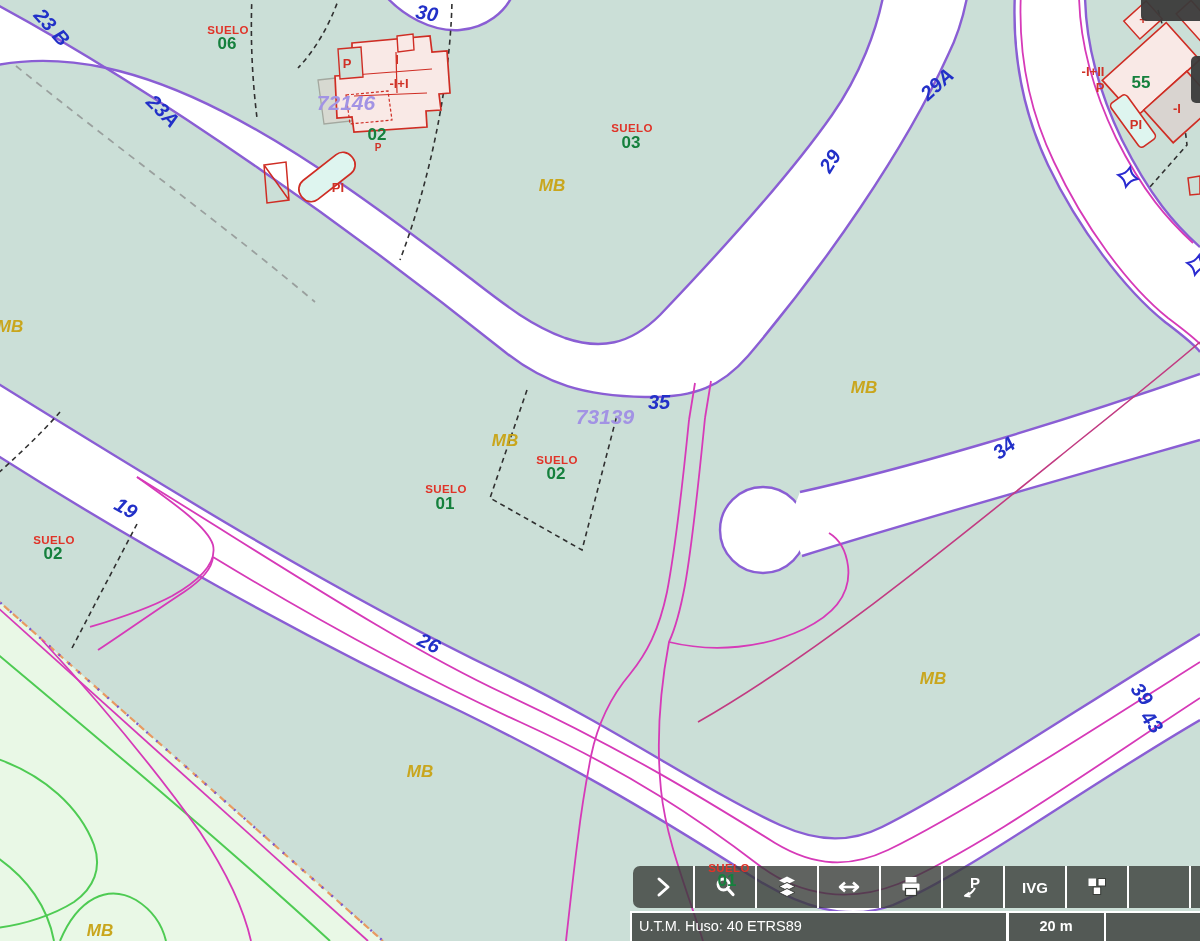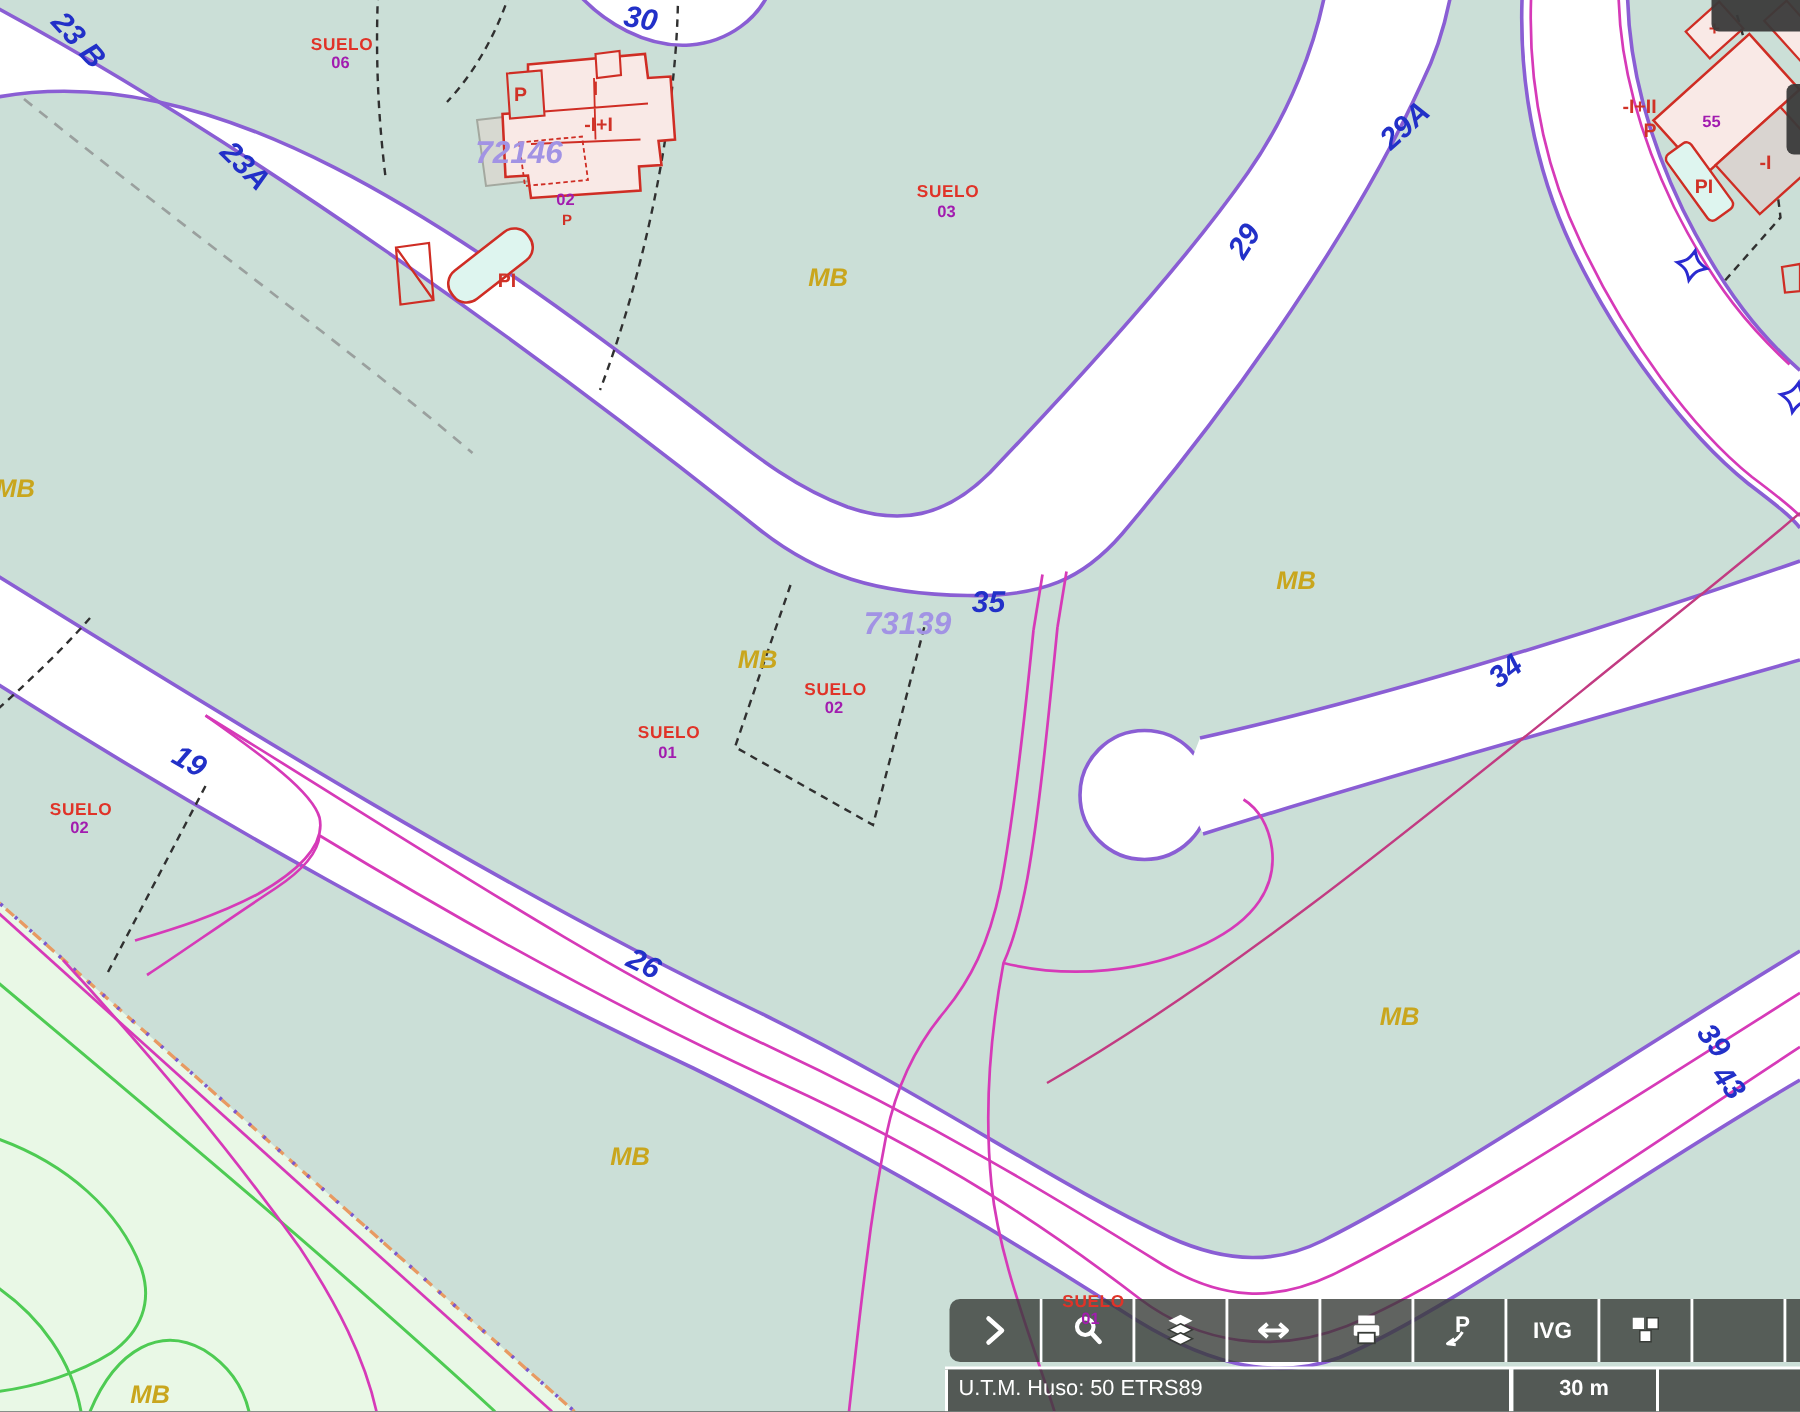--- a/index.html
+++ b/index.html
@@ -5,21 +5,21 @@
   html,body{margin:0;padding:0;background:#222;}
   #stage{position:relative;width:1200px;height:941px;overflow:hidden;
          font-family:"Liberation Sans",sans-serif;background:#cbdfd7;}
   #map{position:absolute;left:0;top:0;}
   
   #labels{position:absolute;left:0;top:0;width:100%;height:100%;z-index:6;pointer-events:none;}
   .mlbl{position:absolute;white-space:nowrap;line-height:1;}
   .road  {color:#2230c8;font-style:italic;font-weight:700;font-size:20px;}
   .parcel{color:#a293e4;font-style:italic;font-weight:700;font-size:21px;}
   .suelo {color:#e03328;font-weight:700;font-size:11.5px;letter-spacing:.4px;}
-  .pnum  {color:#a21caf;font-weight:700;font-size:11px;}
+  .pnum  {color:#15803d;font-weight:700;font-size:17px;}
   .mb    {color:#c9a61d;font-style:italic;font-weight:700;font-size:17px;text-align:right;}
   .bred  {color:#d03227;font-weight:700;font-size:13px;}
   .bred-sm{color:#d03227;font-weight:700;font-size:10px;}
   
   #titlebar{position:absolute;left:780px;top:7px;width:353px;height:22px;z-index:7;
     background:rgba(58,58,58,.95);color:#fff;font-weight:700;font-size:14.5px;
     line-height:22px;padding-left:8px;box-sizing:border-box;letter-spacing:.2px;}
   #corner{position:absolute;left:1141px;top:0;width:59px;height:21px;z-index:7;
     background:rgba(58,58,58,.95);border-radius:0 0 0 5px;}
   #sideslider{position:absolute;left:1191px;top:56px;width:9px;height:47px;z-index:7;
@@ -267,20 +267,20 @@
         <rect x="4.5" y="4.5" width="7.5" height="7.5" fill="#fff"></rect>
         <rect x="14" y="4.5" width="7.5" height="7.5" fill="#fff" stroke="#383c38" stroke-width="1"></rect>
         <rect x="9.2" y="13" width="7.5" height="7.5" fill="#fff" stroke="#383c38" stroke-width="1"></rect>
       </svg>
     </div>
     <div class="tbtn filler"></div>
     <div class="tbtn endcap"></div>
   </div>
 
   <div id="statusbar">
-    <div class="scell crs">U.T.M. Huso: 50 ETRS89</div>
+    <div class="scell crs">U.T.M. Huso: 40 ETRS89</div>
     <div class="ssep"></div>
-    <div class="scell scale">30 m</div>
+    <div class="scell scale">20 m</div>
     <div class="ssep"></div>
     <div class="scell rest"></div>
   </div>
 
 </div>
 
 </body></html>

